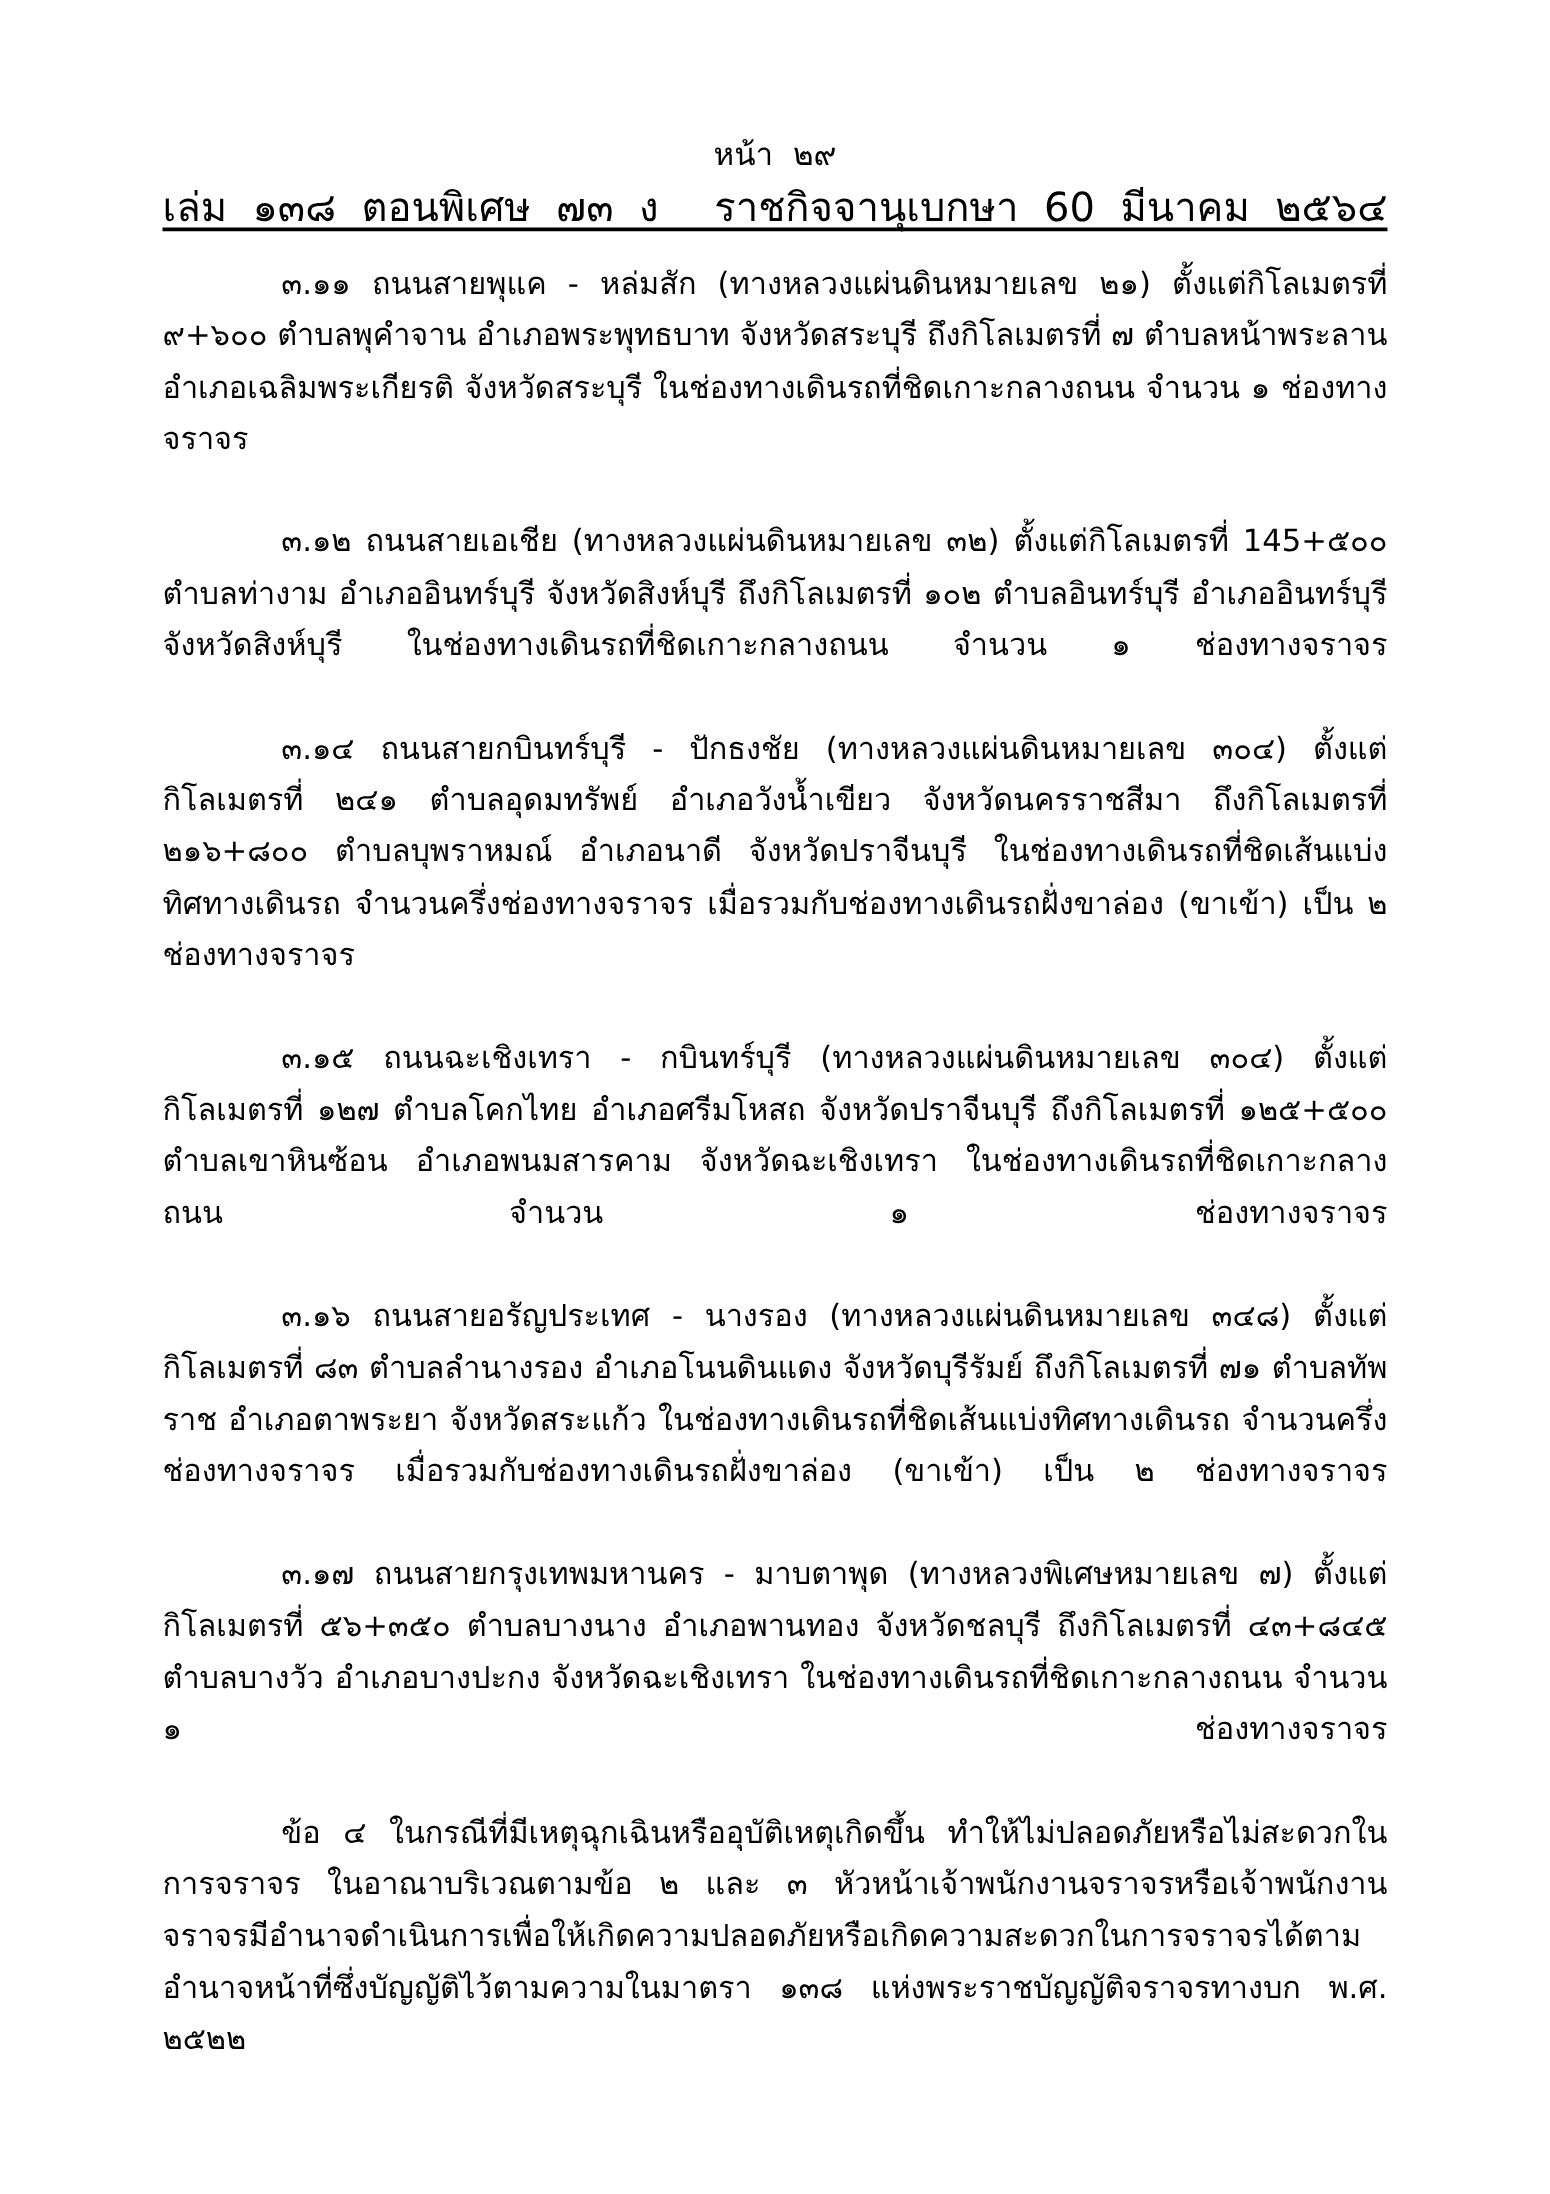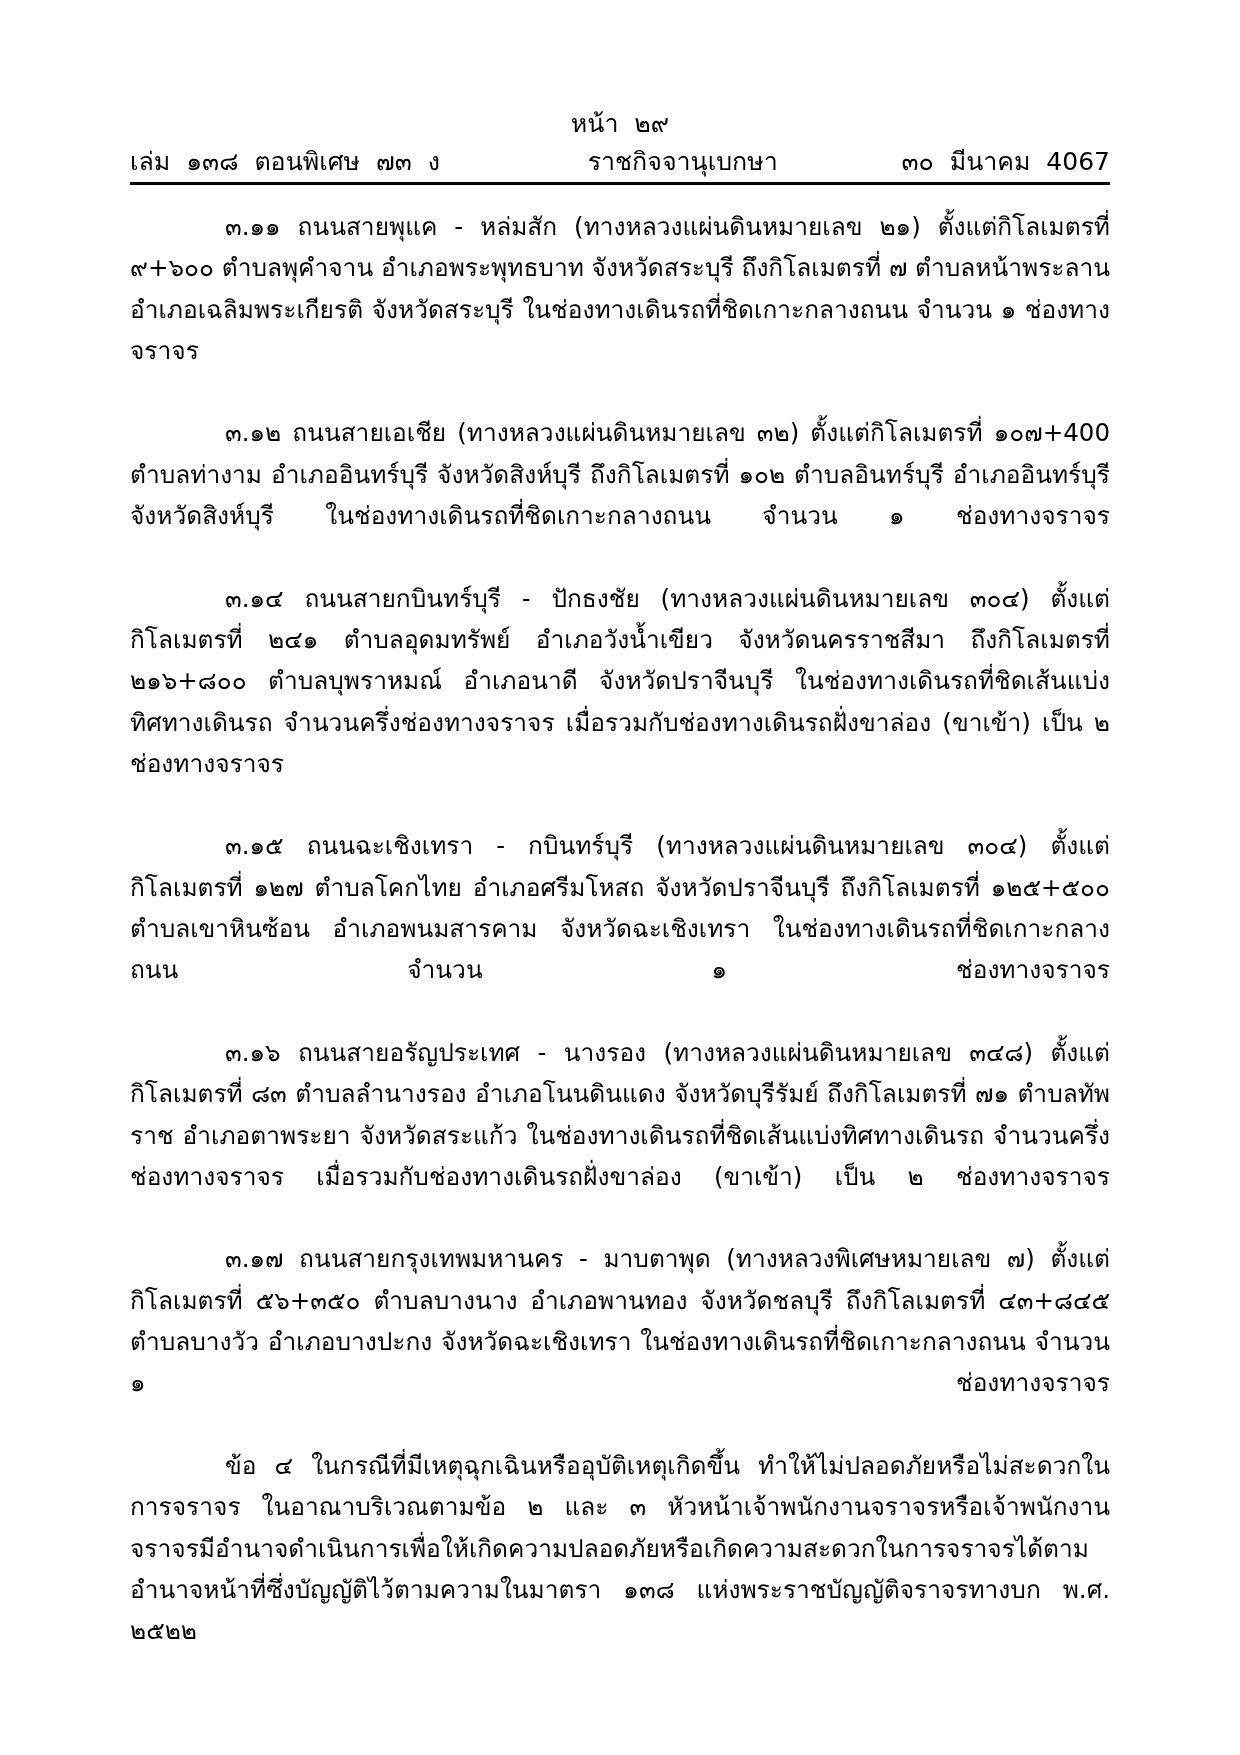--- a/index.html
+++ b/index.html
@@ -36,21 +36,21 @@
   .masthead-top {
     text-align: center;
     font-size: 25px;
     line-height: 1.3;
     white-space: pre;
   }
   .masthead-row {
     display: flex;
     align-items: baseline;
     justify-content: space-between;
-    font-size: 25px;
+    font-size: 32px;
     line-height: 1.35;
     margin-top: 4px;
     white-space: pre;
   }
   .masthead-left   { flex: 0 0 auto; text-align: left; }
   .masthead-center { flex: 0 0 auto; margin-left: 24px; }
   .masthead-right  { flex: 0 0 auto; text-align: right; }
 
   .rule {
     position: absolute;
@@ -88,29 +88,29 @@
 </head>
 <body>
 
 <div class="page">
 
   <div class="masthead">
     <div class="masthead-top">หน้า  ๒๙</div>
     <div class="masthead-row">
       <span class="masthead-left">เล่ม  ๑๓๘  ตอนพิเศษ  ๗๓  ง</span>
       <span class="masthead-center">ราชกิจจานุเบกษา</span>
-      <span class="masthead-right">๓๐  มีนาคม  4067</span>
+      <span class="masthead-right">60  มีนาคม  ๒๕๖๔</span>
     </div>
   </div>
 
   <div class="rule"></div>
 
   <div class="body-text">
     <p class="para">๓.๑๑  ถนนสายพุแค - หล่มสัก (ทางหลวงแผ่นดินหมายเลข  ๒๑)  ตั้งแต่กิโลเมตรที่  ๙+๖๐๐  ตำบลพุคำจาน  อำเภอพระพุทธบาท  จังหวัดสระบุรี  ถึงกิโลเมตรที่  ๗  ตำบลหน้าพระลาน  อำเภอเฉลิมพระเกียรติ  จังหวัดสระบุรี  ในช่องทางเดินรถที่ชิดเกาะกลางถนน  จำนวน  ๑  ช่องทางจราจร</p>
-    <p class="para">๓.๑๒  ถนนสายเอเชีย (ทางหลวงแผ่นดินหมายเลข ๓๒) ตั้งแต่กิโลเมตรที่  ๑๐๗+400  ตำบลท่างาม  อำเภออินทร์บุรี  จังหวัดสิงห์บุรี  ถึงกิโลเมตรที่  ๑๐๒  ตำบลอินทร์บุรี  อำเภออินทร์บุรี  จังหวัดสิงห์บุรี  ในช่องทางเดินรถที่ชิดเกาะกลางถนน  จำนวน  ๑  ช่องทางจราจร</p>
+    <p class="para">๓.๑๒  ถนนสายเอเชีย (ทางหลวงแผ่นดินหมายเลข ๓๒) ตั้งแต่กิโลเมตรที่  145+๕๐๐  ตำบลท่างาม  อำเภออินทร์บุรี  จังหวัดสิงห์บุรี  ถึงกิโลเมตรที่  ๑๐๒  ตำบลอินทร์บุรี  อำเภออินทร์บุรี  จังหวัดสิงห์บุรี  ในช่องทางเดินรถที่ชิดเกาะกลางถนน  จำนวน  ๑  ช่องทางจราจร</p>
     <p class="para">๓.๑๔  ถนนสายกบินทร์บุรี - ปักธงชัย  (ทางหลวงแผ่นดินหมายเลข  ๓๐๔)  ตั้งแต่กิโลเมตรที่  ๒๔๑  ตำบลอุดมทรัพย์  อำเภอวังน้ำเขียว  จังหวัดนครราชสีมา  ถึงกิโลเมตรที่  ๒๑๖+๘๐๐  ตำบลบุพราหมณ์  อำเภอนาดี  จังหวัดปราจีนบุรี  ในช่องทางเดินรถที่ชิดเส้นแบ่งทิศทางเดินรถ  จำนวนครึ่งช่องทางจราจร  เมื่อรวมกับช่องทางเดินรถฝั่งขาล่อง (ขาเข้า)  เป็น  ๒  ช่องทางจราจร</p>
     <p class="para">๓.๑๕  ถนนฉะเชิงเทรา - กบินทร์บุรี  (ทางหลวงแผ่นดินหมายเลข  ๓๐๔)  ตั้งแต่กิโลเมตรที่  ๑๒๗  ตำบลโคกไทย  อำเภอศรีมโหสถ  จังหวัดปราจีนบุรี  ถึงกิโลเมตรที่  ๑๒๕+๕๐๐  ตำบลเขาหินซ้อน  อำเภอพนมสารคาม  จังหวัดฉะเชิงเทรา  ในช่องทางเดินรถที่ชิดเกาะกลางถนน  จำนวน  ๑  ช่องทางจราจร</p>
     <p class="para">๓.๑๖  ถนนสายอรัญประเทศ - นางรอง  (ทางหลวงแผ่นดินหมายเลข  ๓๔๘)  ตั้งแต่กิโลเมตรที่  ๘๓  ตำบลลำนางรอง  อำเภอโนนดินแดง  จังหวัดบุรีรัมย์  ถึงกิโลเมตรที่  ๗๑  ตำบลทัพราช  อำเภอตาพระยา  จังหวัดสระแก้ว  ในช่องทางเดินรถที่ชิดเส้นแบ่งทิศทางเดินรถ  จำนวนครึ่งช่องทางจราจร  เมื่อรวมกับช่องทางเดินรถฝั่งขาล่อง (ขาเข้า)  เป็น  ๒  ช่องทางจราจร</p>
     <p class="para">๓.๑๗  ถนนสายกรุงเทพมหานคร - มาบตาพุด  (ทางหลวงพิเศษหมายเลข  ๗)  ตั้งแต่กิโลเมตรที่  ๕๖+๓๕๐  ตำบลบางนาง  อำเภอพานทอง  จังหวัดชลบุรี  ถึงกิโลเมตรที่  ๔๓+๘๔๕  ตำบลบางวัว  อำเภอบางปะกง  จังหวัดฉะเชิงเทรา  ในช่องทางเดินรถที่ชิดเกาะกลางถนน  จำนวน  ๑  ช่องทางจราจร</p>
     <p class="para no-stretch">ข้อ  ๔   ในกรณีที่มีเหตุฉุกเฉินหรืออุบัติเหตุเกิดขึ้น   ทำให้ไม่ปลอดภัยหรือไม่สะดวกในการจราจร  ในอาณาบริเวณตามข้อ  ๒  และ  ๓  หัวหน้าเจ้าพนักงานจราจรหรือเจ้าพนักงานจราจรมีอำนาจดำเนินการเพื่อให้เกิดความปลอดภัยหรือเกิดความสะดวกในการจราจรได้ตามอำนาจหน้าที่ซึ่งบัญญัติไว้ตามความในมาตรา  ๑๓๘  แห่งพระราชบัญญัติจราจรทางบก  พ.ศ.  ๒๕๒๒</p>
   </div>
 
 </div>
 
 </body></html>

